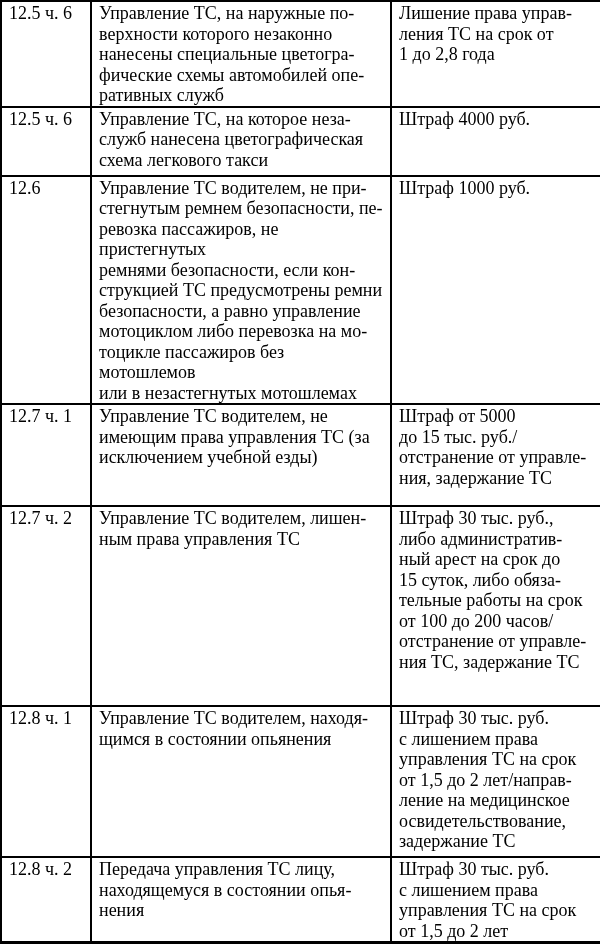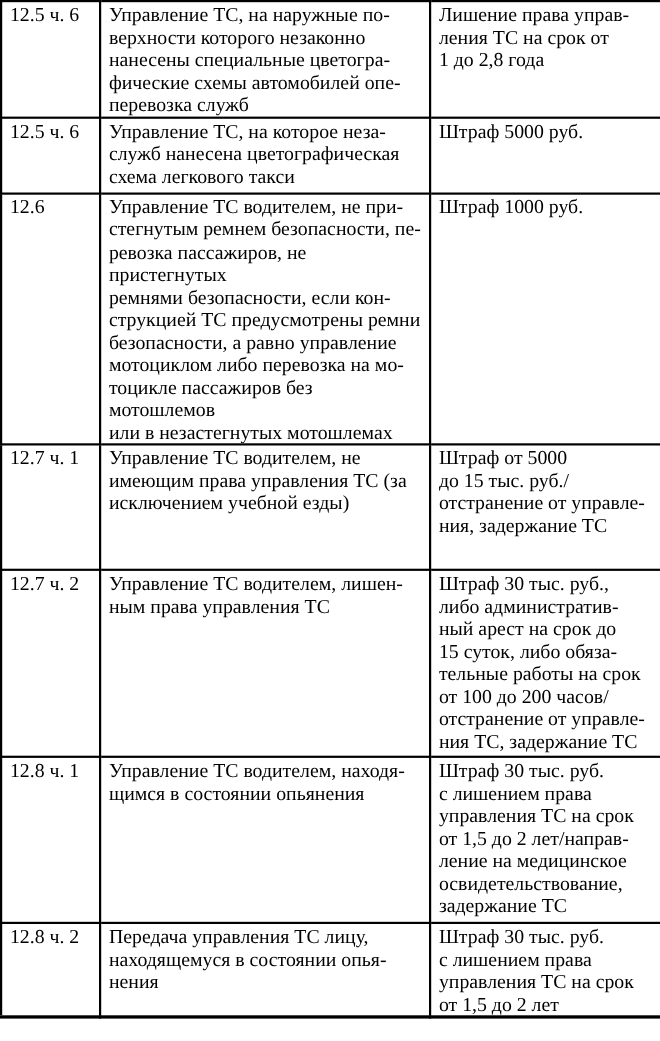--- a/index.html
+++ b/index.html
@@ -31,22 +31,22 @@
     line-height: 20.5px;
     white-space: pre-line;
     overflow: hidden;
     margin-top: 28px;
   }
   table.fines { border-bottom: 3px solid #000; }
   
   tr.r0 { height: 101px; }
   tr.r1 { height: 69px;  }
   tr.r2 { height: 186px; }
-  tr.r3 { height: 114px;  }
-  tr.r4 { height: 170px; padding-left: 44px; }
+  tr.r3 { height: 102px;  }
+  tr.r4 { height: 200px; padding-left: 44px; }
   tr.r5 { height: 87px;  }
   tr.r6 { height: 151px; padding-left: 40px; }
   tr.r7 { height: 84px;  }
   td.article { white-space: nowrap; }
 </style>
 </head>
 <body>
 
 <table class="fines">
   <colgroup>
@@ -54,31 +54,31 @@
     <col class="c-violation">
     <col class="c-penalty">
   </colgroup>
   <tbody>
     <tr class="r0">
       <td class="article">12.5 ч. 6</td>
       <td class="violation">Управление ТС, на наружные по-
 верхности которого незаконно
 нанесены специальные цветогра-
 фические схемы автомобилей опе-
-перевозка служб</td>
+ративных служб</td>
       <td class="penalty">Лишение права управ-
 ления ТС на срок от
 1 до 2,8 года</td>
     </tr>
     <tr class="r1">
       <td class="article">12.5 ч. 6</td>
       <td class="violation">Управление ТС, на которое неза-
 служб нанесена цветографическая
 схема легкового такси</td>
-      <td class="penalty">Штраф 5000 руб.</td>
+      <td class="penalty">Штраф 4000 руб.</td>
     </tr>
     <tr class="r2">
       <td class="article">12.6</td>
       <td class="violation">Управление ТС водителем, не при-
 стегнутым ремнем безопасности, пе-
 ревозка пассажиров, не пристегнутых
 ремнями безопасности, если кон-
 струкцией ТС предусмотрены ремни
 безопасности, а равно управление
 мотоциклом либо перевозка на мо-

